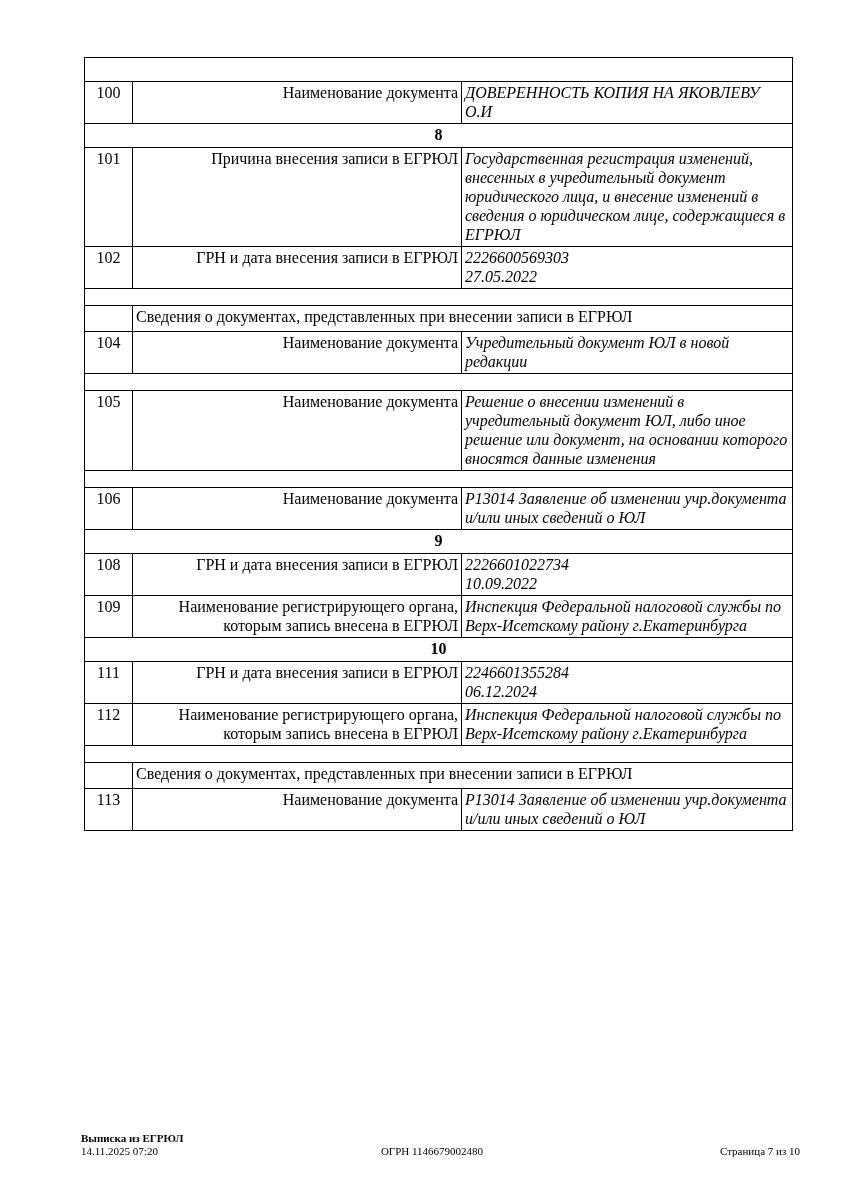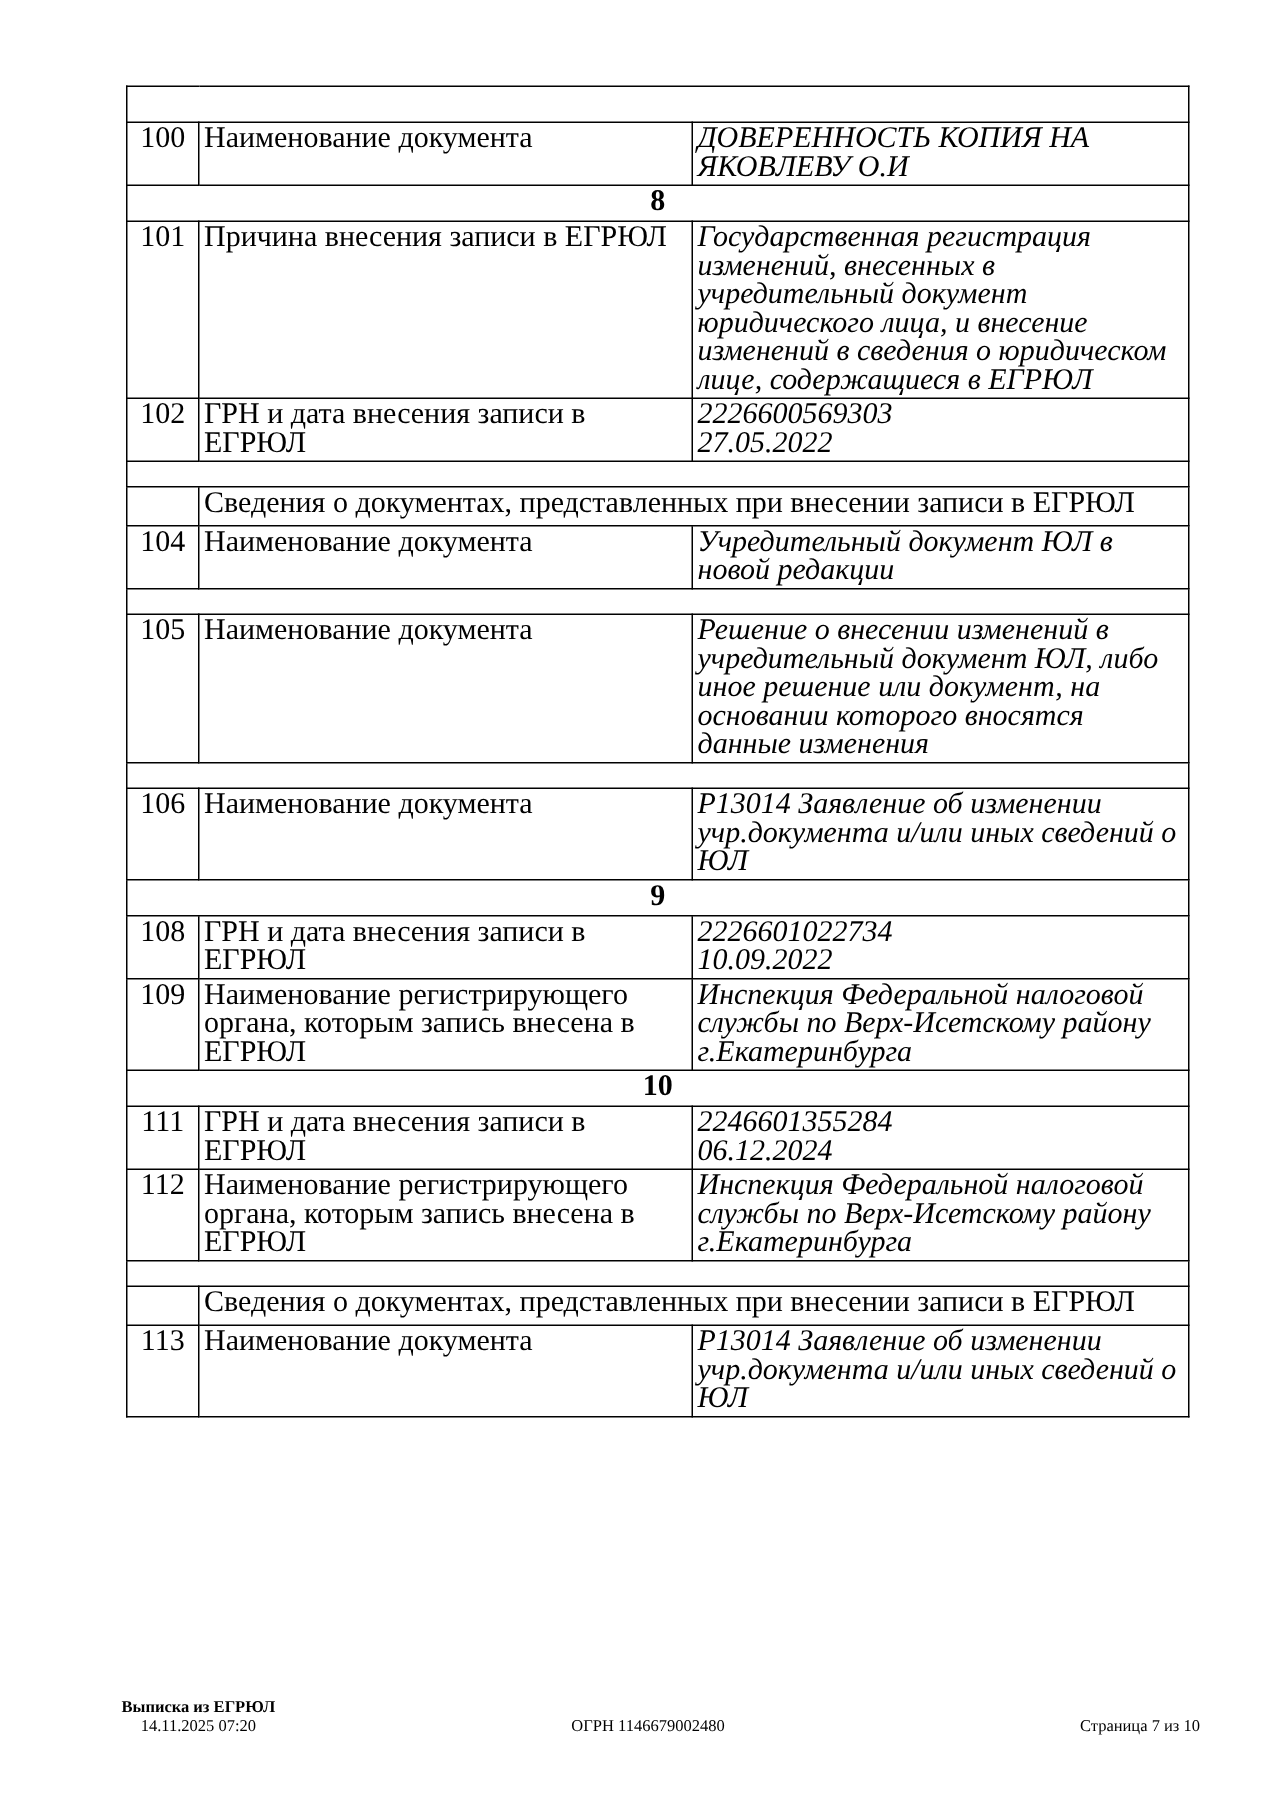--- a/index.html
+++ b/index.html
@@ -23,30 +23,30 @@
     width: 708px;
     border-collapse: collapse;
     table-layout: fixed;
   }
   col.c-num   { width: 48px; }
   col.c-label { width: 329px; }
   col.c-value { width: 331px; }
   table.egrul td {
     border: 1px solid #000000;
     vertical-align: top;
-    font-size: 20px;
+    font-size: 16px;
     line-height: 19px;
     padding: 1px 3px 2px 3px;
   }
   td.num-cell {
     text-align: center;
     padding-left: 0;
     padding-right: 0;
   }
-  td.label-cell { padding-left: 4px; }
+  td.label-cell { padding-left: 4px; text-align: right; }
   td.value-cell {
     padding-left: 4px;
     white-space: pre-line;
     font-style: italic;
   }
   tr.spacer td { height: 17px; padding: 0; }
   tr.spacer.first td { height: 24px; }
   td.section-cell {
     font-weight: bold;
     text-align: center;
@@ -62,21 +62,20 @@
     left: 0; right: 0;
     top: 1132px;
     height: 34px;
     font-size: 11px;
     line-height: 13px;
   }
   .footer-left {
     position: absolute;
     left: 81px;
     top: 0;
-    text-align: center;
   }
   .footer-left .doc-type { font-weight: bold; }
   .footer-center {
     position: absolute;
     left: 0; right: 0;
     top: 13px;
     text-align: center;
     padding-left: 16px;
   }
   .footer-right {

